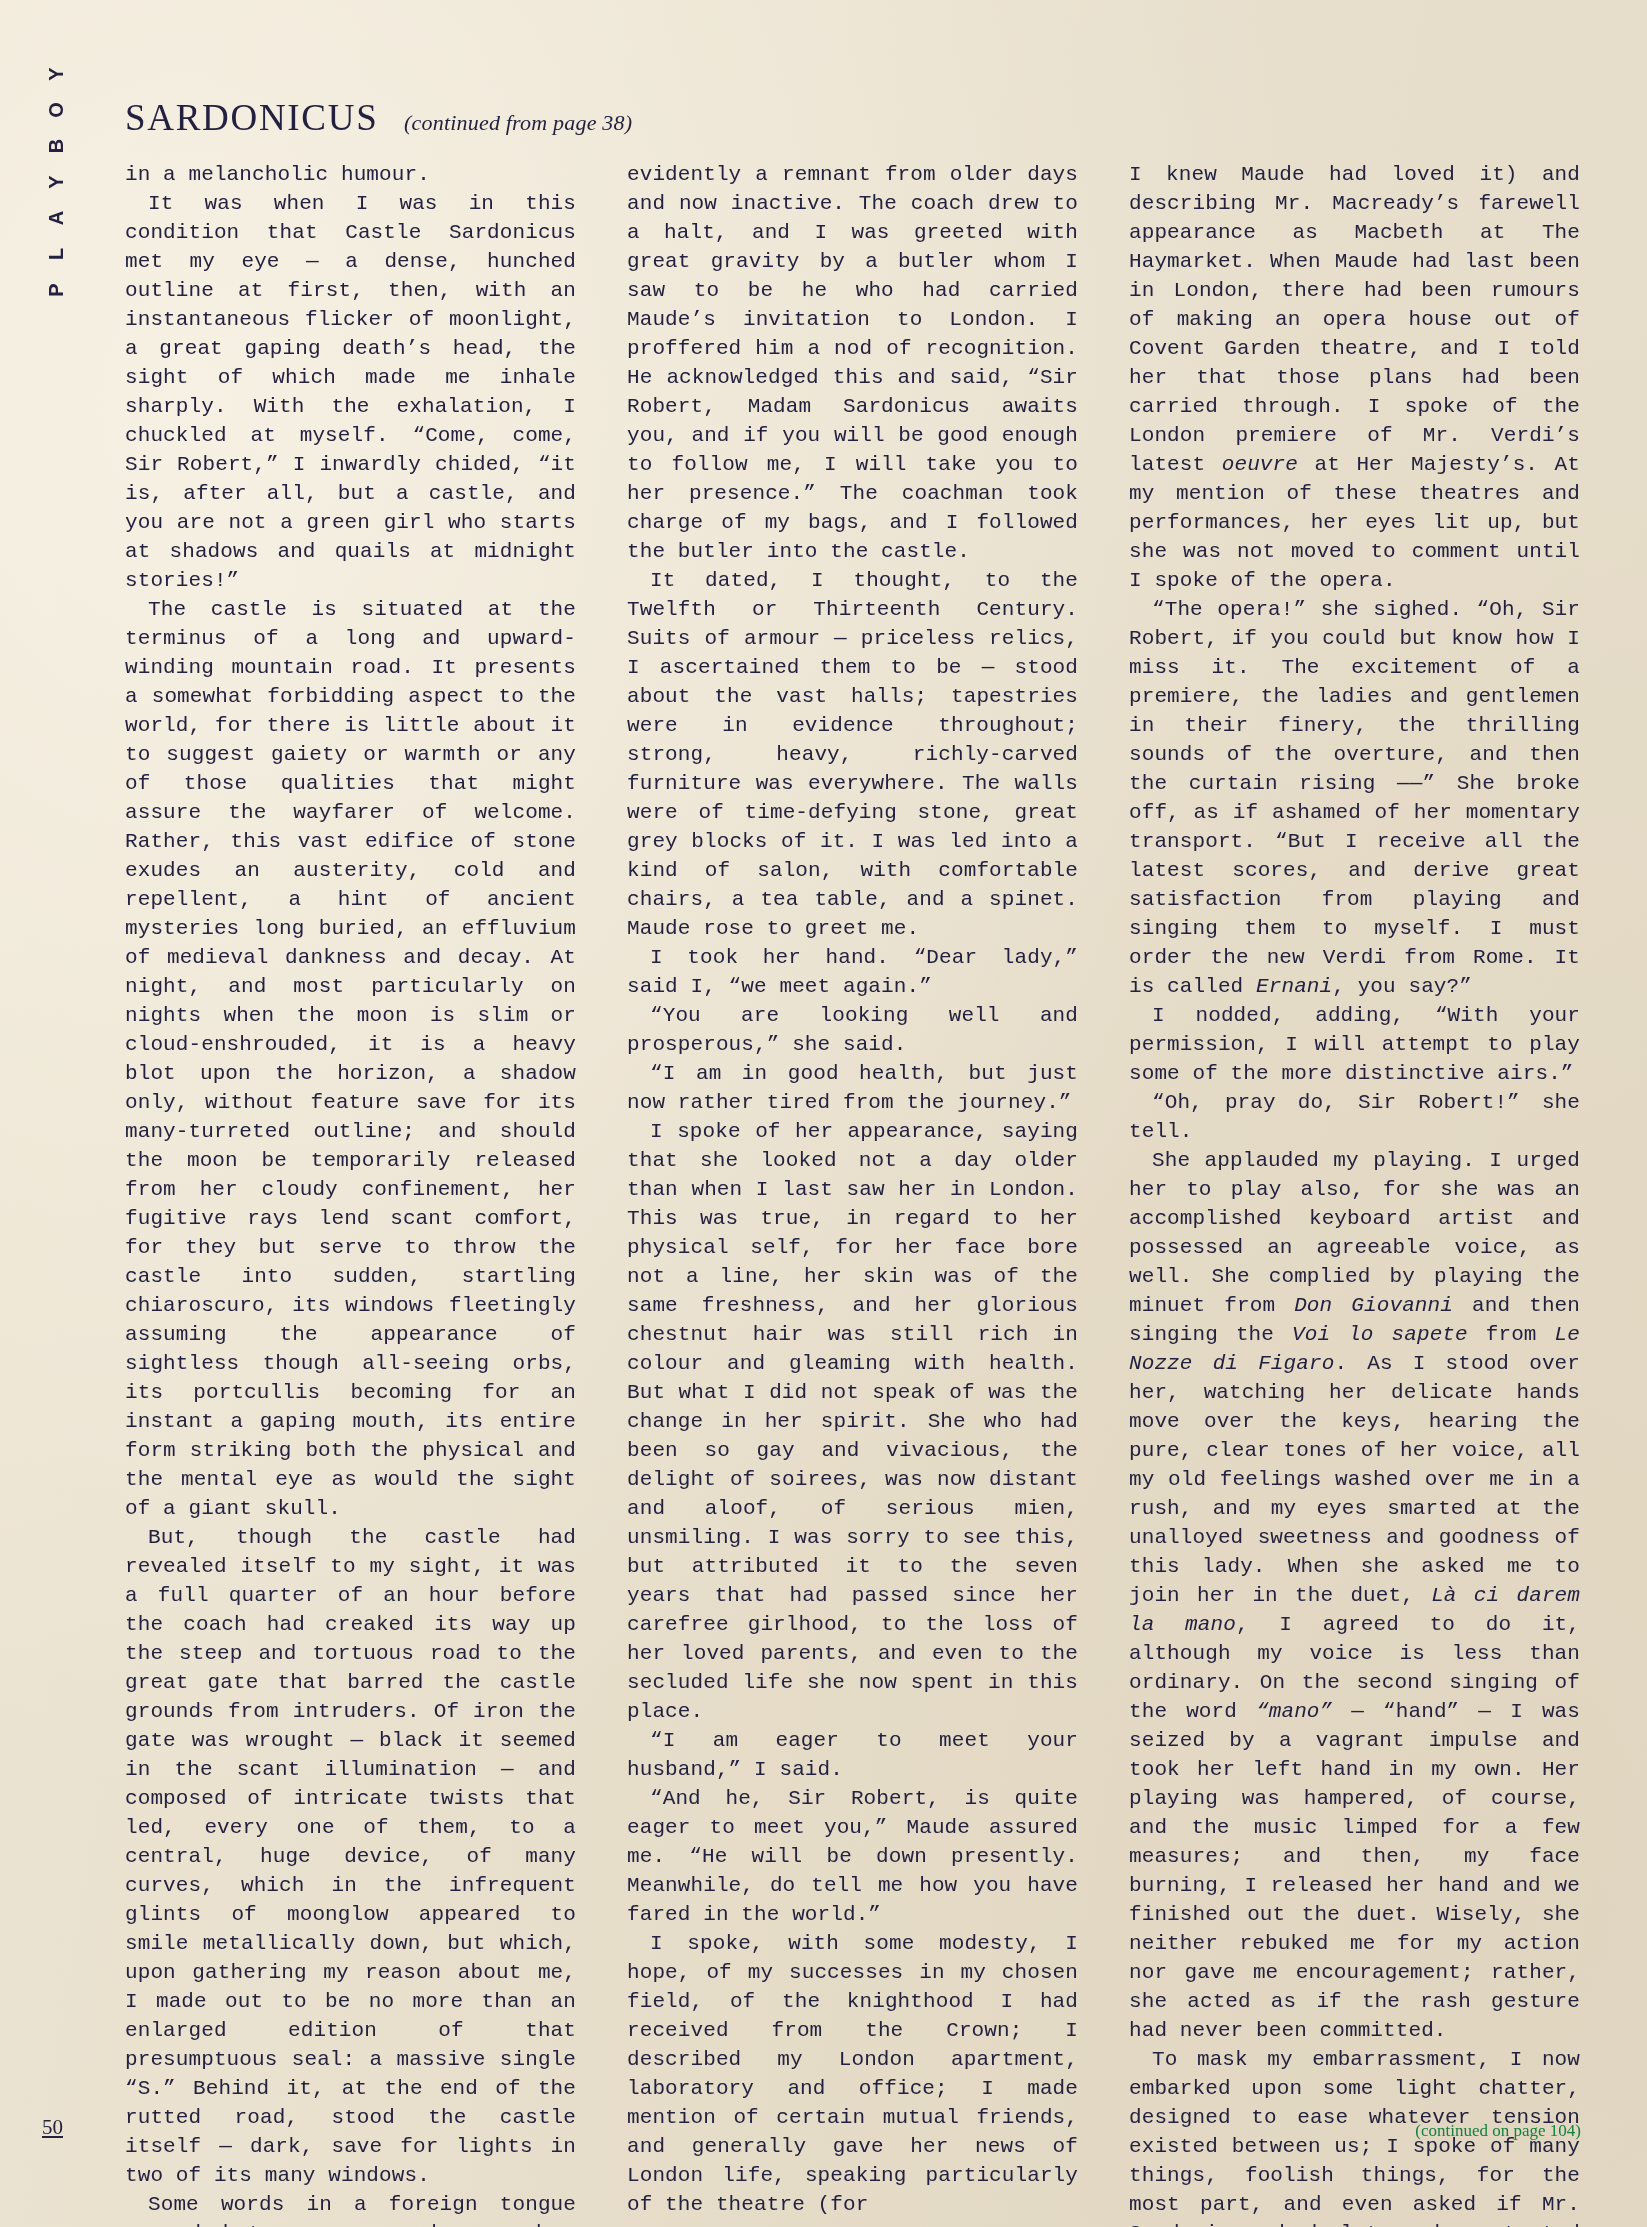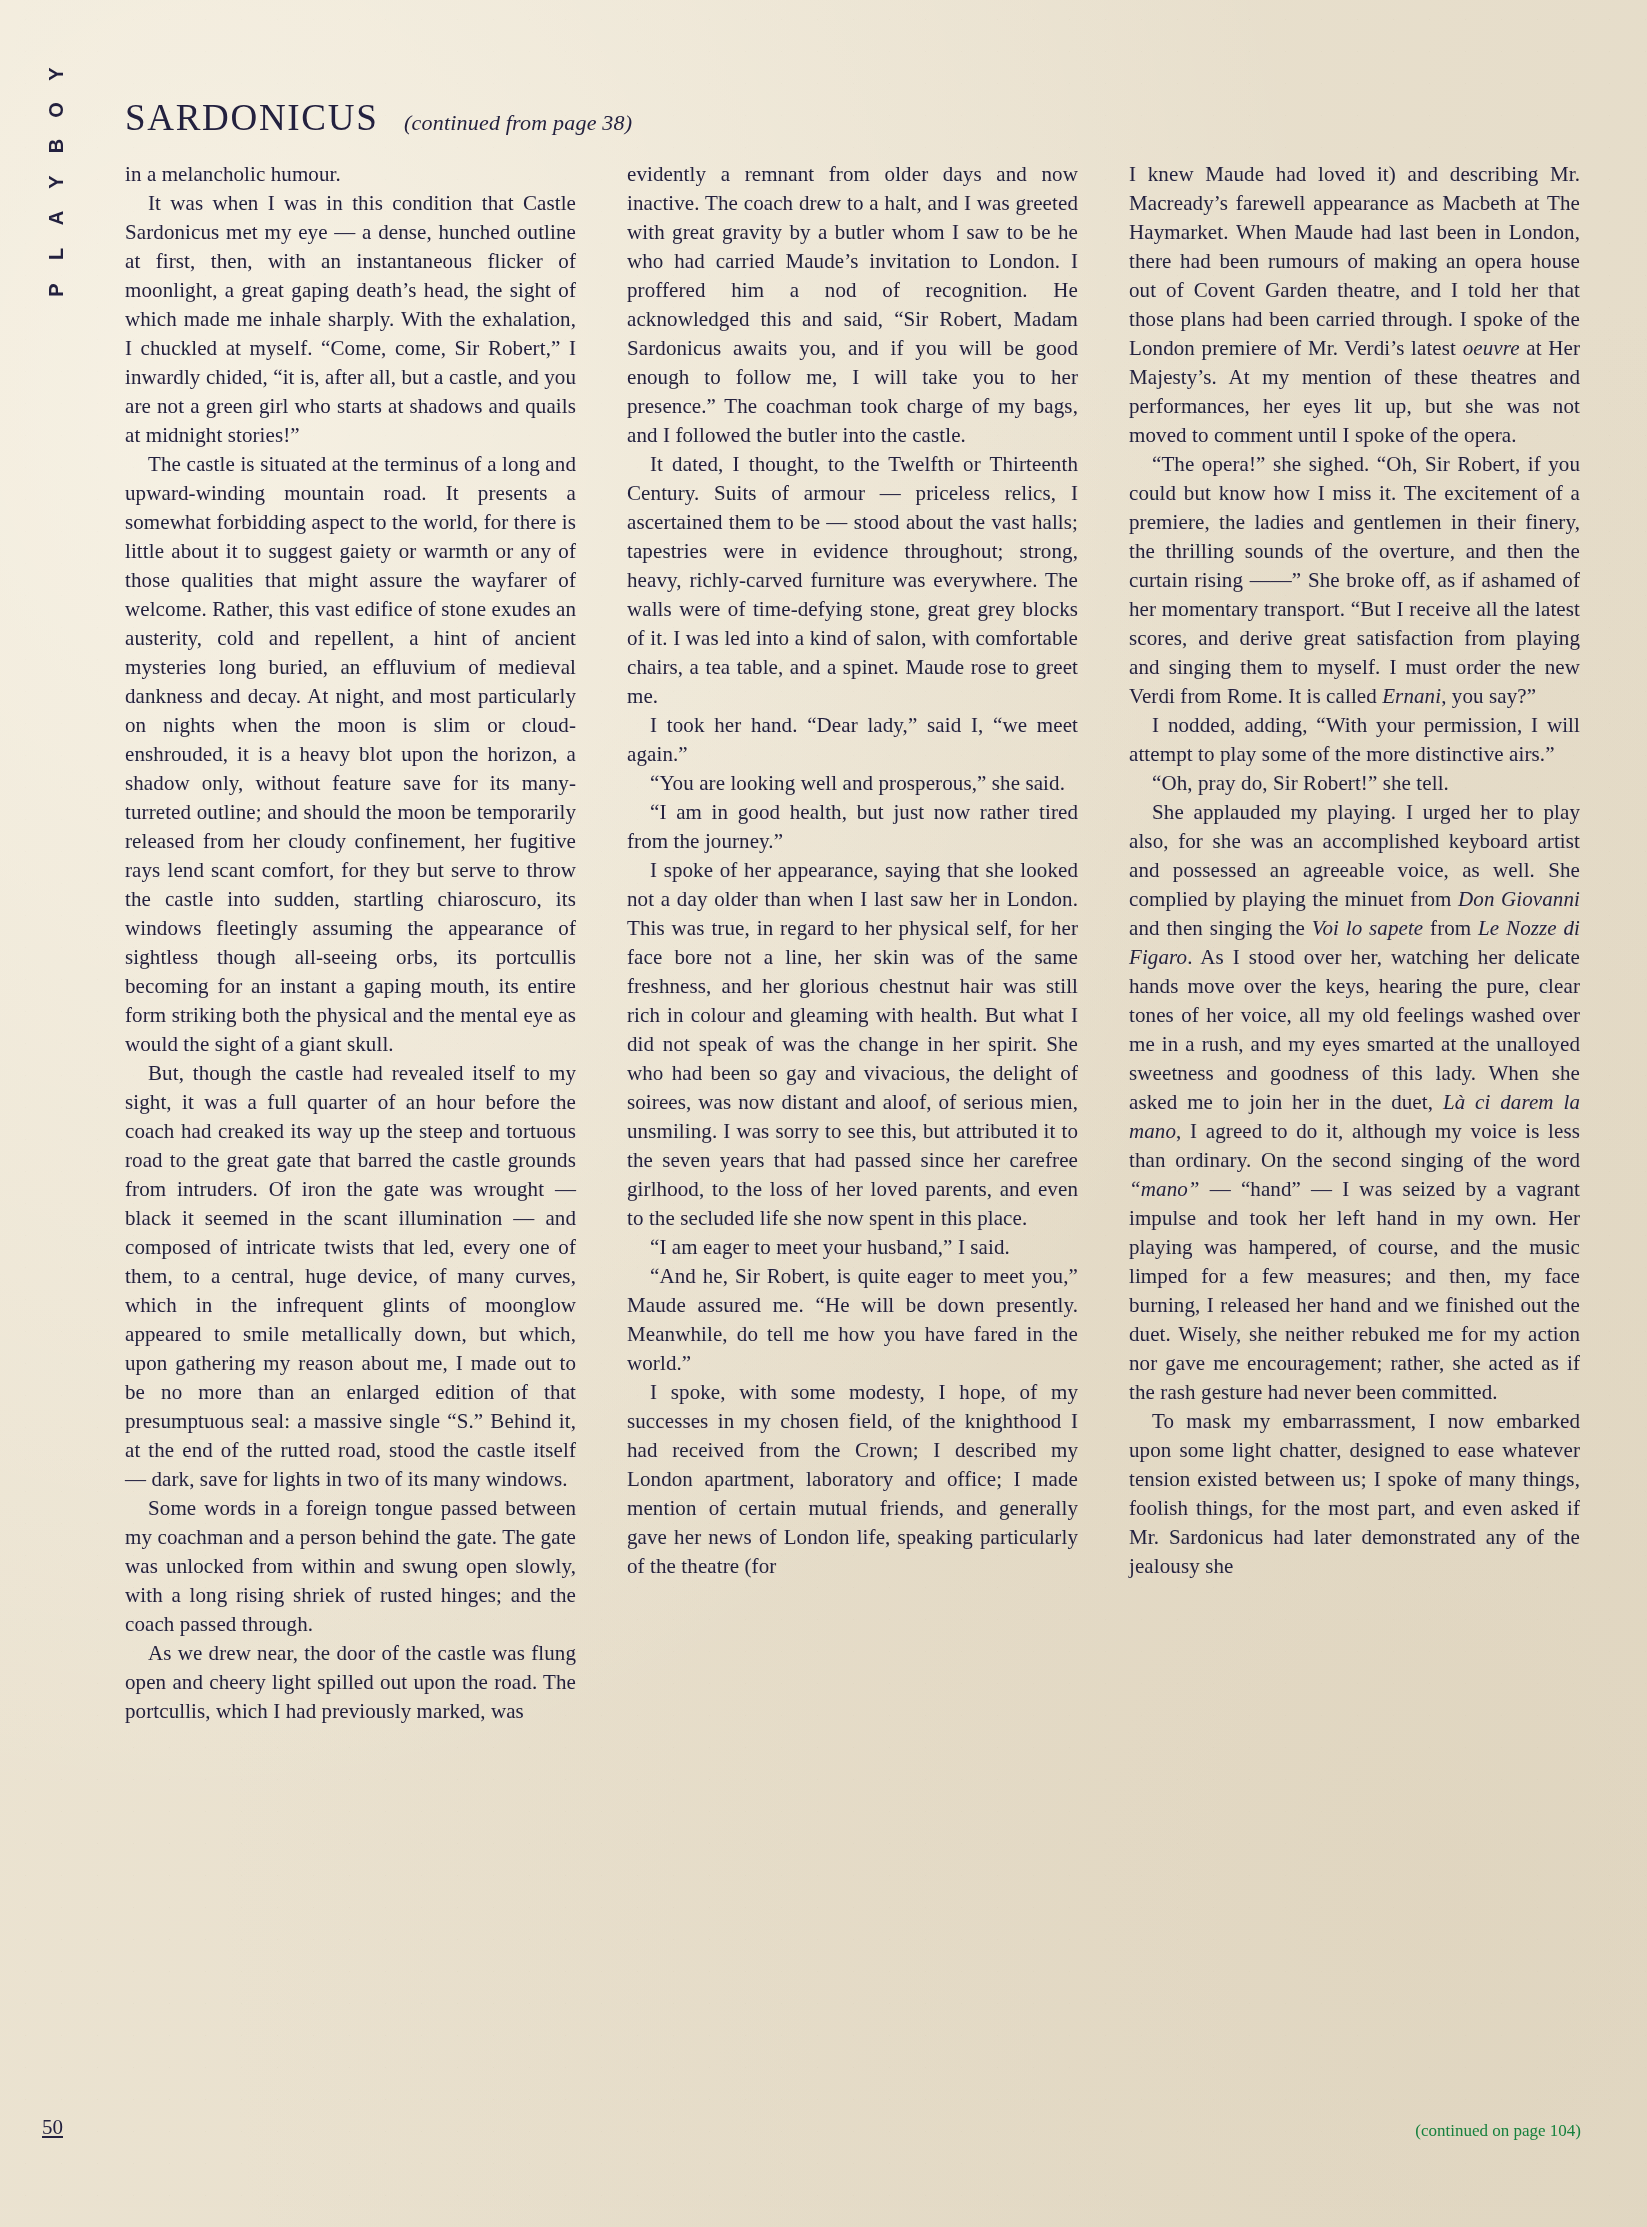--- a/index.html
+++ b/index.html
@@ -97,20 +97,21 @@
   }
   .col p {
     margin: 0;
     font-size: 21px;
     line-height: 29px;
     text-align: justify;
     text-justify: inter-word;
     hyphens: manual;
     color: #23213f;
     letter-spacing: 0.1px;
+    font-family: Liberation Mono, monospace;
   }
   .col p + p { text-indent: 23px; }
   .col p.noindent { text-indent: 0; }
   .col p i { font-style: italic; }
 
   
 
   
   .folio {
     position: absolute;

